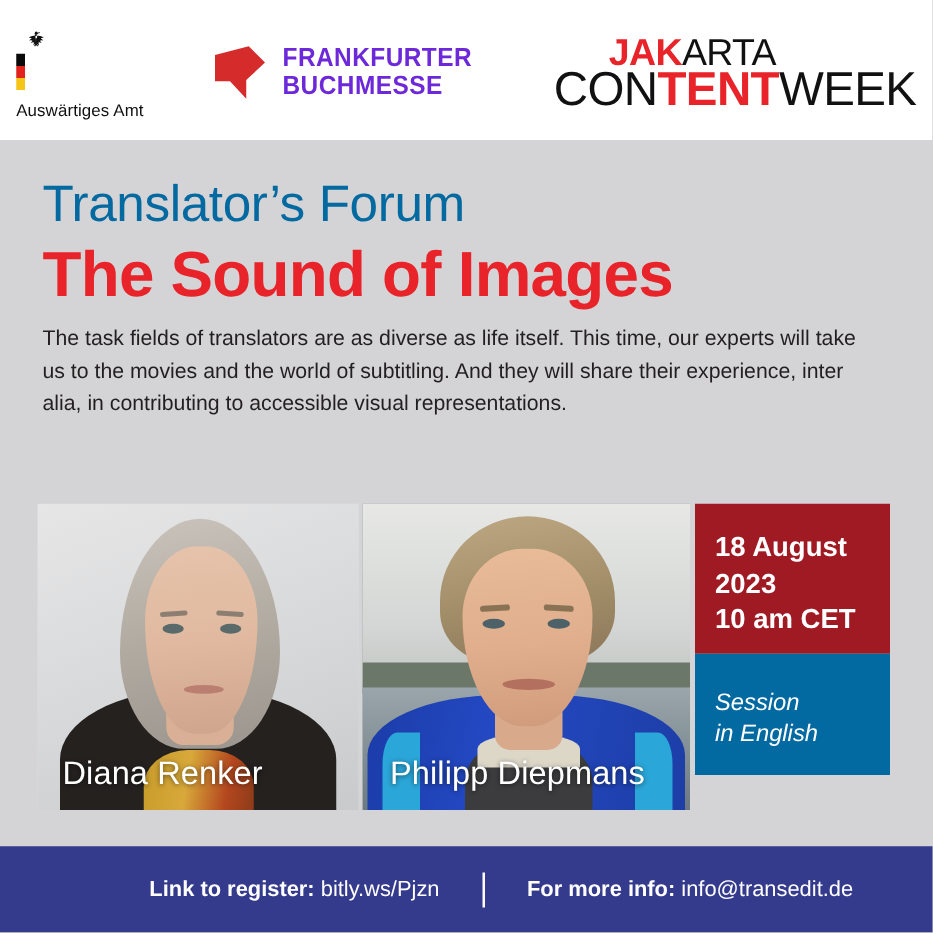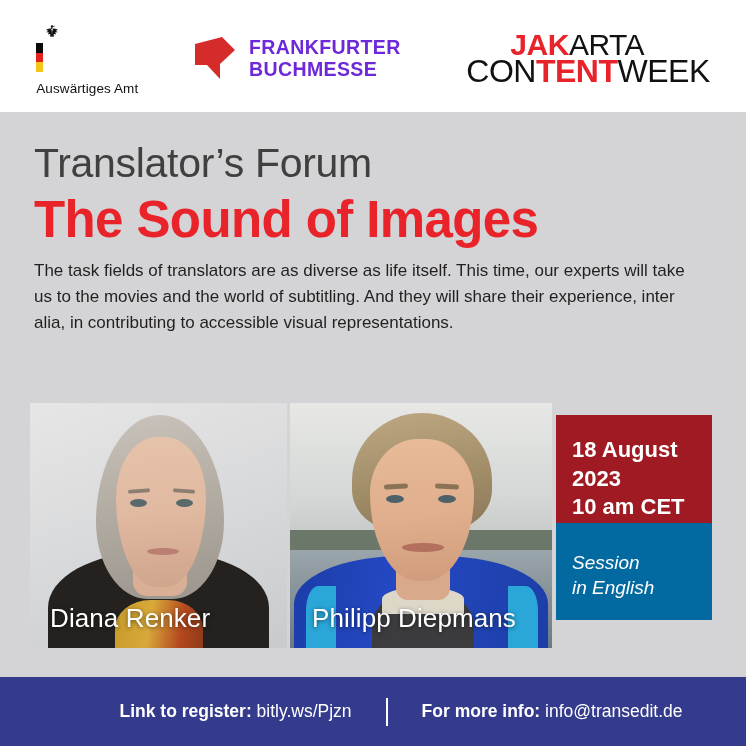--- a/index.html
+++ b/index.html
@@ -42,28 +42,28 @@
   .fbm-mark{width:46px;height:48px;display:block;}
   .fbm-text{
     color:#6d28d9;font-weight:700;line-height:1.04;
     font-size:21px;letter-spacing:.4px;
   }
   .fbm-text div{display:block;transform:scaleX(.93);transform-origin:left center;}
 
   
   .logo-jcw{margin-top:6px;line-height:0.86;}
   .jcw-l1{font-size:30px;font-weight:800;letter-spacing:-.5px;padding-left:44px;}
-  .jcw-l2{font-size:32px;font-weight:800;letter-spacing:-.5px;}
+  .jcw-l2{font-size:38px;font-weight:800;letter-spacing:-.5px;}
   .jcw-blk{color:#111111;font-weight:500;}
   .jcw-red-h{color:#e8232a;font-weight:800;}
 
   
   .title1{
     position:absolute;left:34px;top:140px;
-    font-size:41px;color:#404040;font-weight:400;letter-spacing:-.3px;
+    font-size:41px;color:#0369a1;font-weight:400;letter-spacing:-.3px;
   }
   .title2{
     position:absolute;left:34px;top:190px;
     font-size:51px;color:#e8232a;font-weight:700;letter-spacing:-.6px;
   }
   .body-copy{
     position:absolute;left:34px;top:258px;width:655px;
     font-size:17px;line-height:1.52;color:#231f20;font-weight:400;
   }
 
@@ -134,21 +134,20 @@
     position:absolute;left:20px;bottom:14px;
     color:#ffffff;font-size:26px;font-weight:400;letter-spacing:.1px;
     text-shadow:0 1px 4px rgba(0,0,0,.55);
   }
   .photo-2 .photo-name{left:22px;}
 
   
   .panel-date{
     position:absolute;left:556px;top:403px;width:156px;height:120px;
     background:#a01a23;
-    margin-top:12px;
   }
   .panel-date .dtxt{
     position:absolute;left:16px;top:21px;
     color:#ffffff;font-size:22px;font-weight:700;line-height:1.3;
   }
   .panel-session{
     position:absolute;left:556px;top:523px;width:156px;height:97px;
     background:#0369a1;
   }
   .panel-session .stxt{

